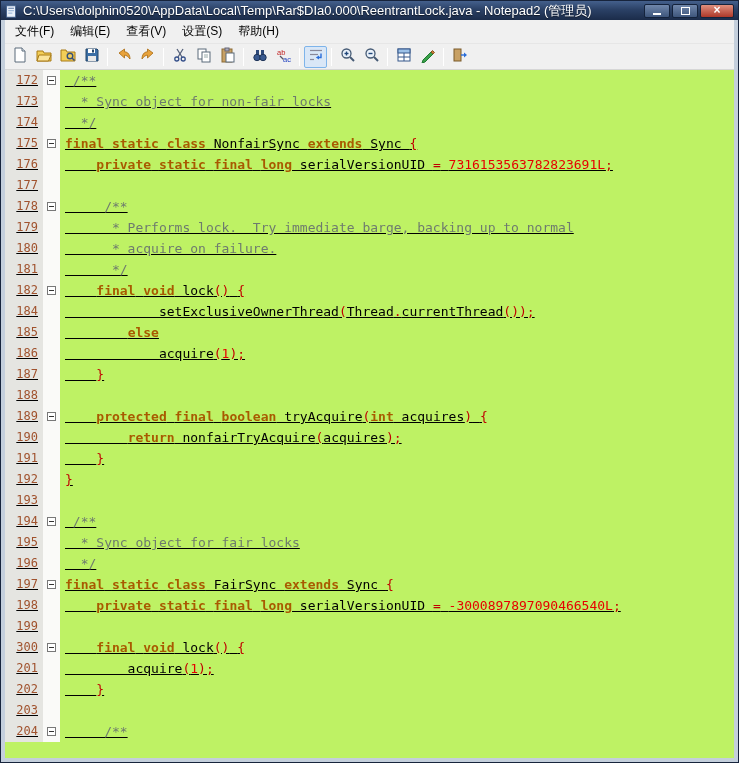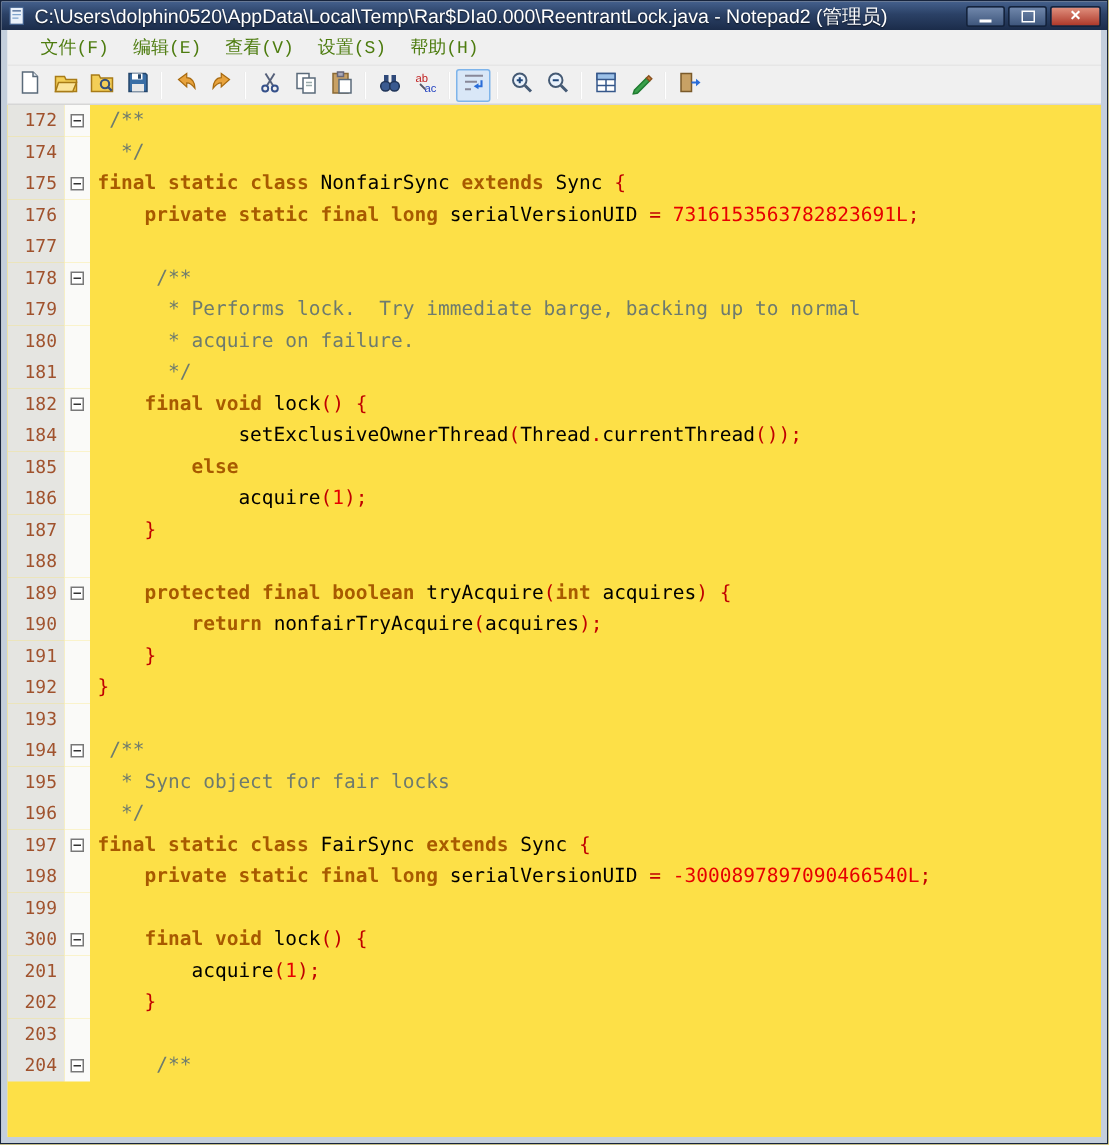--- a/index.html
+++ b/index.html
@@ -24,36 +24,36 @@
   .wbtn-minimize::after { content: ""; display: block; width: 8px; height: 2px; background: #fff; margin-top: 6px; }
   .wbtn-maximize::after { content: ""; display: block; width: 7px; height: 6px; border: 1px solid #fff; }
   .wbtn-close::after { content: "×"; font-size: 12px; font-weight: bold; line-height: 1; margin-top: -1px; }
 
   
   .client { flex: 1; min-height: 0; display: flex; flex-direction: column;
             border-left: 4px solid #C4CFDC; border-right: 4px solid #C4CFDC; border-bottom: 4px solid #C4CFDC;
             background: var(--toolbar-bg,#F0F0F0); }
 
   
-  .menubar { flex: 0 0 23px; height: 23px; display: flex; align-items: center; padding-left: 14px;
-             font-size: 12px; color: #4d7c0f; background: var(--toolbar-bg,#F0F0F0); font-family: Liberation Mono, monospace; }
+  .menubar { flex: 0 0 23px; height: 23px; display: flex; align-items: center; padding-left: 2px;
+             font-size: 12px; color: #000000; background: var(--toolbar-bg,#F0F0F0); }
   .menu-item { padding: 4px 8px; cursor: default; }
 
   
   .toolbar { flex: 0 0 27px; height: 27px; display: flex; align-items: center; padding: 0 3px; gap: 1px;
              background: var(--toolbar-bg,#F0F0F0); border-top: 1px solid #E6E6E6; border-bottom: 1px solid #D6D6D6; }
   .tb-btn { width: 23px; height: 22px; display: flex; align-items: flex-start; justify-content: center;
             border: 1px solid transparent; border-radius: 2px; }
   .tb-btn svg { width: 16px; height: 16px; display: block; }
   .tb-btn.active { background: var(--active-button-bg,#D9E7F7); border-color: var(--active-button-border,#7EB4EA); }
   .tb-sep { width: 1px; height: 18px; background: #C2C2C2; border-right: 1px solid #fff; margin: 0 3px; }
 
   
-  .editor { flex: 1; min-height: 0; background: #fde047; overflow: hidden;
-            font-family: "DejaVu Sans Mono", "Liberation Mono", monospace; }
+  .editor { flex: 1; min-height: 0; background: #bef264; overflow: hidden;
+            font-family: "DejaVu Sans Mono", "Liberation Mono", monospace; text-decoration: underline; }
   .line { display: flex; height: 21px; line-height: 21px; }
   .ln { flex: 0 0 38px; background: var(--gutter-bg,#E5E5E1); color: var(--line-number,#A0522D);
         text-align: right; padding-right: 5px; font-size: 12px; }
   .fold { flex: 0 0 17px; background: var(--fold-bg,#FAFAF8); display: flex; align-items: center; justify-content: center; }
   .foldbox { width: 9px; height: 9px; border: 1px solid #787878; background: #fff;
              display: flex; align-items: center; justify-content: center; }
   .minus { width: 5px; height: 1px; background: #333; display: block; }
   .code { flex: 1; white-space: pre; padding-left: 5px; font-size: 13px; color: #000; overflow: hidden; }
 
   .seg-p { color: #000; }
@@ -262,20 +262,25 @@
         <div class="line">
           <div class="ln">172</div>
           <div class="fold">
             <span class="foldbox">
               <span class="minus"></span>
             </span>
           </div>
           <div class="code"><span class="seg-c"> /**</span></div>
         </div>
         <div class="line">
+          <div class="ln">173</div>
+          <div class="fold"></div>
+          <div class="code"><span class="seg-c">  * Sync object for non-fair locks</span></div>
+        </div>
+        <div class="line">
           <div class="ln">174</div>
           <div class="fold"></div>
           <div class="code"><span class="seg-c">  */</span></div>
         </div>
         <div class="line">
           <div class="ln">175</div>
           <div class="fold">
             <span class="foldbox">
               <span class="minus"></span>
             </span>

